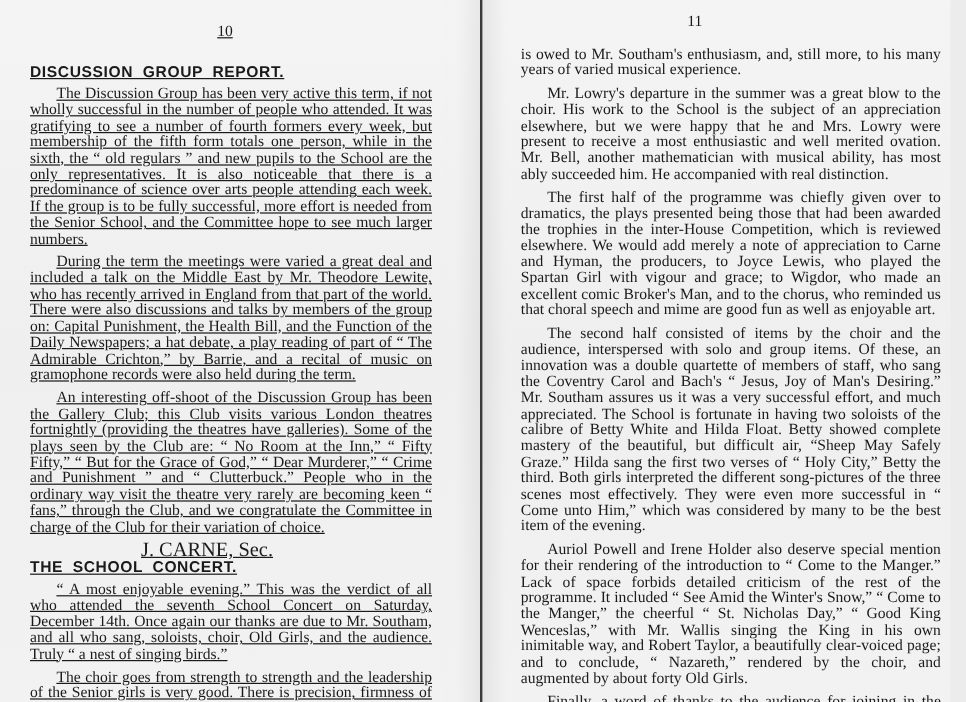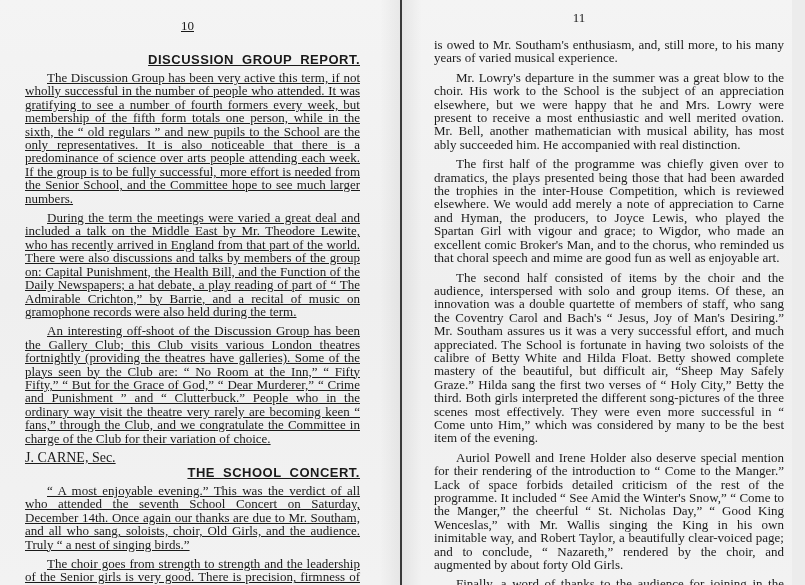--- a/index.html
+++ b/index.html
@@ -27,31 +27,31 @@
     .gutter-shadow.r {
       left: 402px;
       background: linear-gradient(90deg, rgba(0,0,0,0.06) 0%, rgba(0,0,0,0) 100%);
     }
     .page-number {
       text-align: center; font-size: 13px; margin: 0 0 18px 0;
     }
     .page.left .page-number { margin-left: 0; padding-right: 10px; }
     .page.right .page-number { margin-left: -60px; margin-bottom: 12px; }
     .heading {
-      text-align: right; font-family: "Liberation Sans", "DejaVu Sans", sans-serif;
+      text-align: left; font-family: "Liberation Sans", "DejaVu Sans", sans-serif;
       font-weight: bold; font-size: 13px; letter-spacing: 0.5px;
       margin: 0 0 4px 0; word-spacing: 4px;
     }
     .heading.second { }
     p {
       margin: 0 0 6px 0; font-size: 13px; line-height: 13.4px;
       text-align: justify; text-indent: 22px; hyphens: none;
     }
     p.cont { text-indent: 0; }
-    .signature { text-align: left; font-size: 14px; line-height: 14px; margin: 2px 40px 0 0; }
+    .signature { text-align: center; font-size: 17px; line-height: 14px; margin: 2px 40px 0 0; }
   </style>
 </head>
 <body>
 
 <div class="spread">
   <div class="page left">
     <div class="page-number">10</div>
 
     <div class="heading">DISCUSSION GROUP REPORT.</div>
     <p>The Discussion Group has been very active this term, if not wholly successful in the number of people who attended.  It was gratifying to see a number of fourth formers every week, but membership of the fifth form totals one person, while in the sixth, the “ old regulars ” and new pupils to the School are the only representatives.  It is also noticeable that there is a predominance of science over arts people attending each week. If the group is to be fully successful, more effort is needed from the Senior School, and the Committee hope to see much larger numbers.</p>

